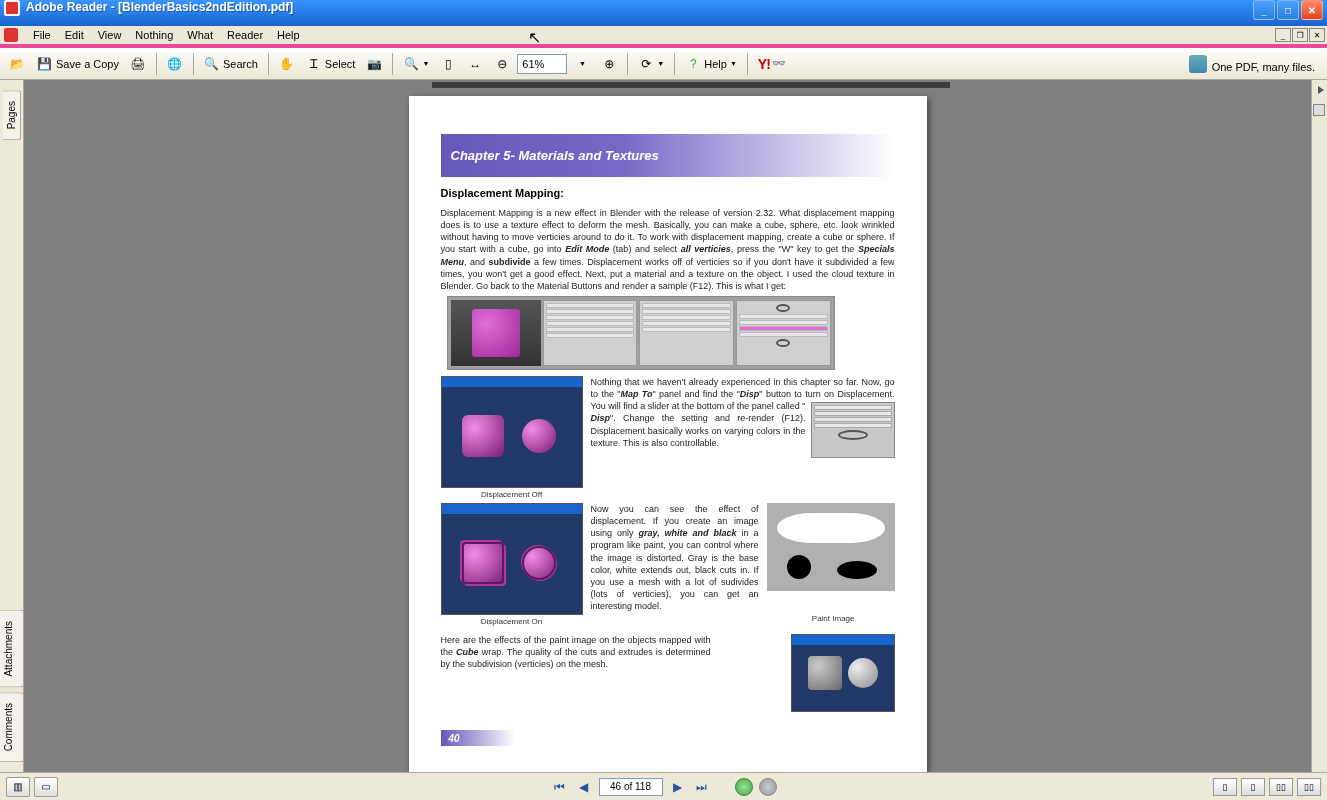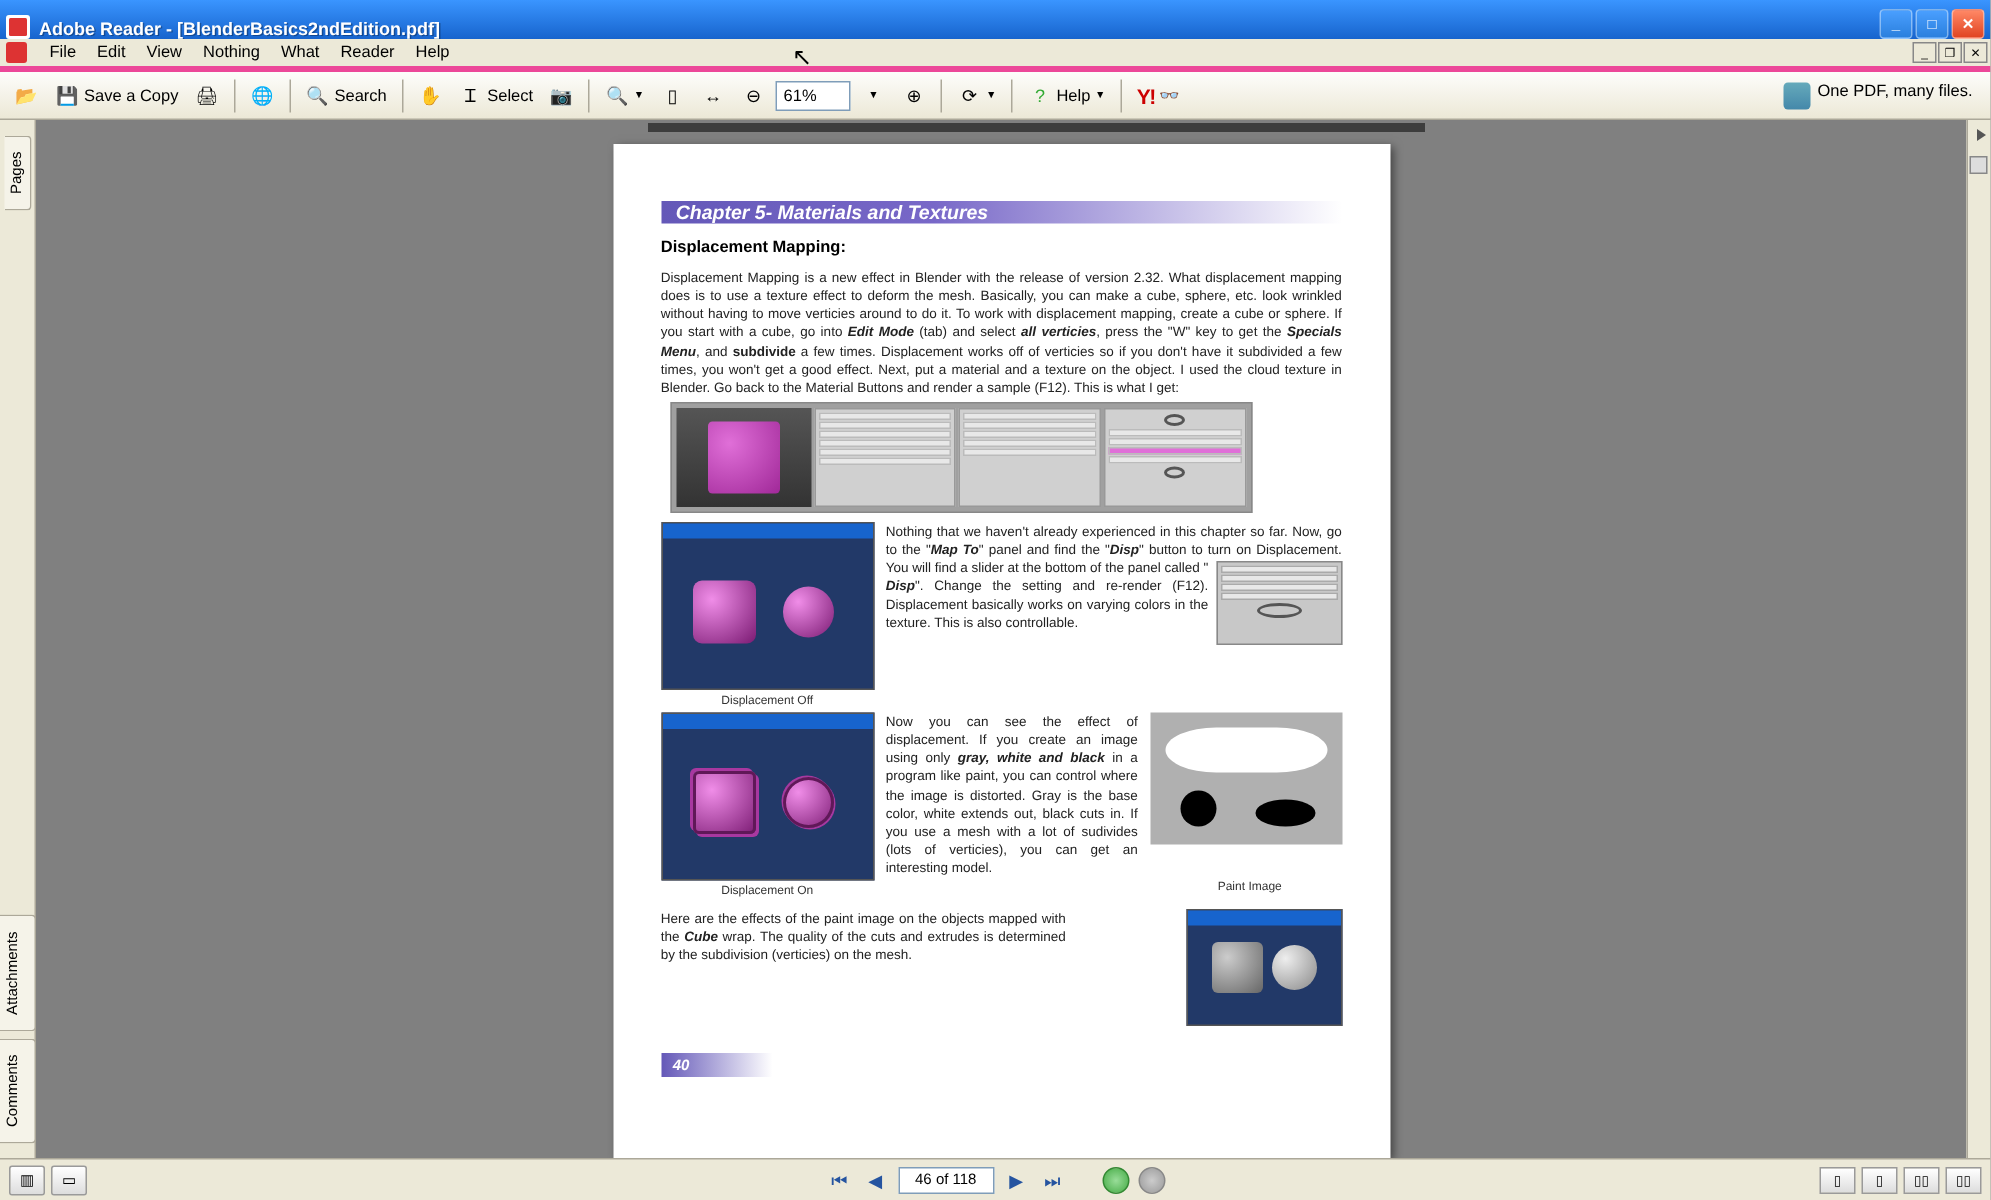--- a/index.html
+++ b/index.html
@@ -1,19 +1,19 @@
 <!DOCTYPE html>
 <html><head>
 <meta charset="utf-8">
 <style>
 * { margin: 0; padding: 0; box-sizing: border-box; }
 body { font-family: Tahoma, Arial, sans-serif; font-size: 11px; background: #ece9d8; overflow: hidden; width: 1327px; height: 800px; position: relative; }
 
 
-.titlebar { height: 26px; background: linear-gradient(to bottom, #3a95ff, #1764cd); color: white; display: flex; align-items: flex-end; padding: 0 4px; }
+.titlebar { height: 26px; background: linear-gradient(to bottom, #3a95ff, #1764cd); color: white; display: flex; align-items: flex-start; padding: 0 4px; }
 .titlebar .app-icon { width: 16px; height: 16px; background: #fff; border-radius: 2px; margin-right: 6px; position: relative; }
 .titlebar .app-icon::after { content: ""; position: absolute; inset: 2px; background: #d33; border-radius: 1px; }
 .titlebar .title { font-weight: bold; font-size: 12px; flex: 1; text-shadow: 1px 1px 0 rgba(0,0,0,0.3); }
 .win-buttons { display: flex; gap: 2px; }
 .win-btn { width: 22px; height: 20px; border: 1px solid #fff6; border-radius: 3px; display: flex; align-items: center; justify-content: center; font-size: 10px; font-weight: bold; color: white; }
 .win-btn.min { background: linear-gradient(#4a9fff,#2a7fdd); }
 .win-btn.max { background: linear-gradient(#4a9fff,#2a7fdd); }
 .win-btn.close { background: linear-gradient(#ff8866,#e04422); }
 
 
@@ -22,35 +22,35 @@
 .menubar .menu-item { padding: 2px 7px; cursor: default; }
 .mdi-buttons { position: absolute; right: 2px; top: 2px; display: flex; gap: 1px; }
 .mdi-btn { width: 16px; height: 14px; border: 1px solid #888; background: #ece9d8; font-size: 8px; display: flex; align-items: center; justify-content: center; }
 
 
 .toolbar { height: 32px; background: linear-gradient(#fdfdfb,#ece8d6); border-bottom: 1px solid #aca899; display: flex; align-items: center; padding: 0 6px; gap: 3px; }
 .tb-btn { height: 24px; min-width: 24px; border: 1px solid transparent; border-radius: 3px; display: flex; align-items: center; justify-content: center; padding: 0 3px; gap: 3px; cursor: default; }
 .tb-sep { width: 1px; height: 22px; background: #aca899; margin: 0 3px; }
 .icon-sq { width: 16px; height: 16px; display: flex; align-items: center; justify-content: center; font-size: 12px; }
 .zoom-input { width: 50px; height: 20px; border: 1px solid #7f9db9; padding: 0 4px; font-size: 11px; }
-.promo-right { margin-left: auto; display: flex; align-items: flex-start; gap: 5px; padding: 0 6px; }
+.promo-right { margin-left: auto; display: flex; align-items: flex-end; gap: 5px; padding: 0 6px; }
 .promo-icon { width: 18px; height: 18px; background: linear-gradient(#6ab,#48a); border-radius: 3px; }
 .yahoo { color: #c00; font-weight: bold; font-family: Arial; font-size: 14px; letter-spacing: -1px; }
 
 
 .doc-area { position: absolute; top: 80px; bottom: 28px; left: 0; right: 0; display: flex; }
 .side-tabs { width: 24px; background: #ece9d8; border-right: 1px solid #aca899; display: flex; flex-direction: column; align-items: center; padding-top: 10px; gap: 400px; }
 .side-tab { writing-mode: vertical-rl; transform: rotate(180deg); padding: 10px 3px; border: 1px solid #aca899; border-right: none; background: #f5f3e9; font-size: 10px; border-radius: 3px 0 0 3px; cursor: default; }
 .side-tabs-bottom { position: absolute; left: 0; bottom: 28px; width: 24px; display: flex; flex-direction: column; gap: 4px; padding-bottom: 10px; }
 
 .page-viewport { flex: 1; background: #808080; overflow: auto; position: relative; display: flex; justify-content: center; padding-top: 2px; }
 .page-shadow-top { position: absolute; top: 2px; left: 408px; width: 518px; height: 6px; background: #3d3d3d; z-index: 0; }
 .page { width: 518px; background: white; margin-top: 14px; box-shadow: 2px 2px 6px rgba(0,0,0,0.5); padding: 38px 32px 40px; position: relative; z-index: 1; }
 
-.chapter-banner { background: linear-gradient(to right, #6458b8 0%, #7868c8 40%, #fff 100%); color: white; font-weight: bold; font-style: italic; font-family: Arial; padding: 0 10px; font-size: 13px; margin-bottom: 10px; }
+.chapter-banner { background: linear-gradient(to right, #6458b8 0%, #7868c8 40%, #fff 100%); color: white; font-weight: bold; font-style: italic; font-family: Arial; padding: 14px 10px; font-size: 13px; margin-bottom: 10px; }
 .section-head { font-weight: bold; font-family: Arial; font-size: 11px; margin-bottom: 8px; }
 .body-text { font-family: Arial; font-size: 9px; line-height: 1.35; text-align: justify; color: #222; }
 .body-text i { font-style: italic; font-weight: bold; }
 
 .fig { background: #a0a0a0; border: 1px solid #888; }
 .fig1 { width: 388px; height: 74px; margin: 4px 0 6px 6px; display: flex; gap: 2px; padding: 3px; }
 .fig1 .panelA { width: 90px; background: linear-gradient(#555,#333); display: flex; align-items: center; justify-content: center; }
 .fig1 .panelA .swatch { width: 48px; height: 48px; background: radial-gradient(circle at 30% 30%, #e06fd8, #a02898); border-radius: 3px; }
 .fig1 .panelB, .fig1 .panelC, .fig1 .panelD { flex: 1; background: #d0d0d0; border: 1px solid #999; display: flex; flex-direction: column; gap: 1px; padding: 2px; }
 .fig1 .line { height: 5px; background: #e8e8e8; border: 1px solid #bbb; }

